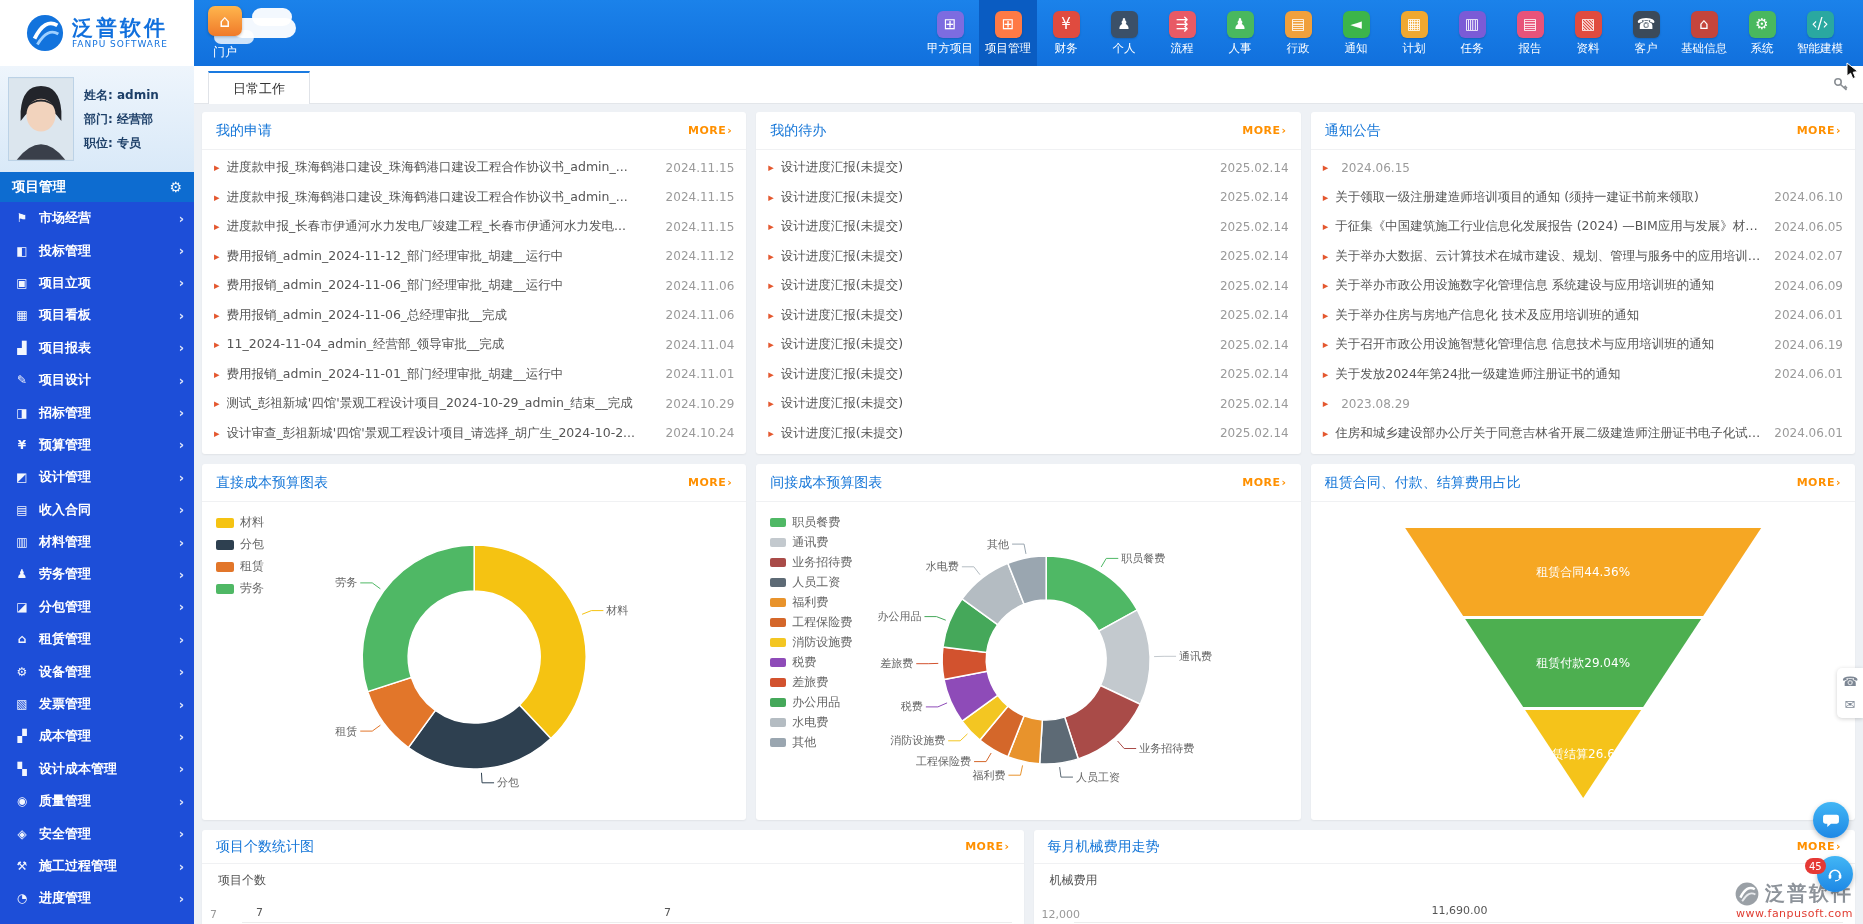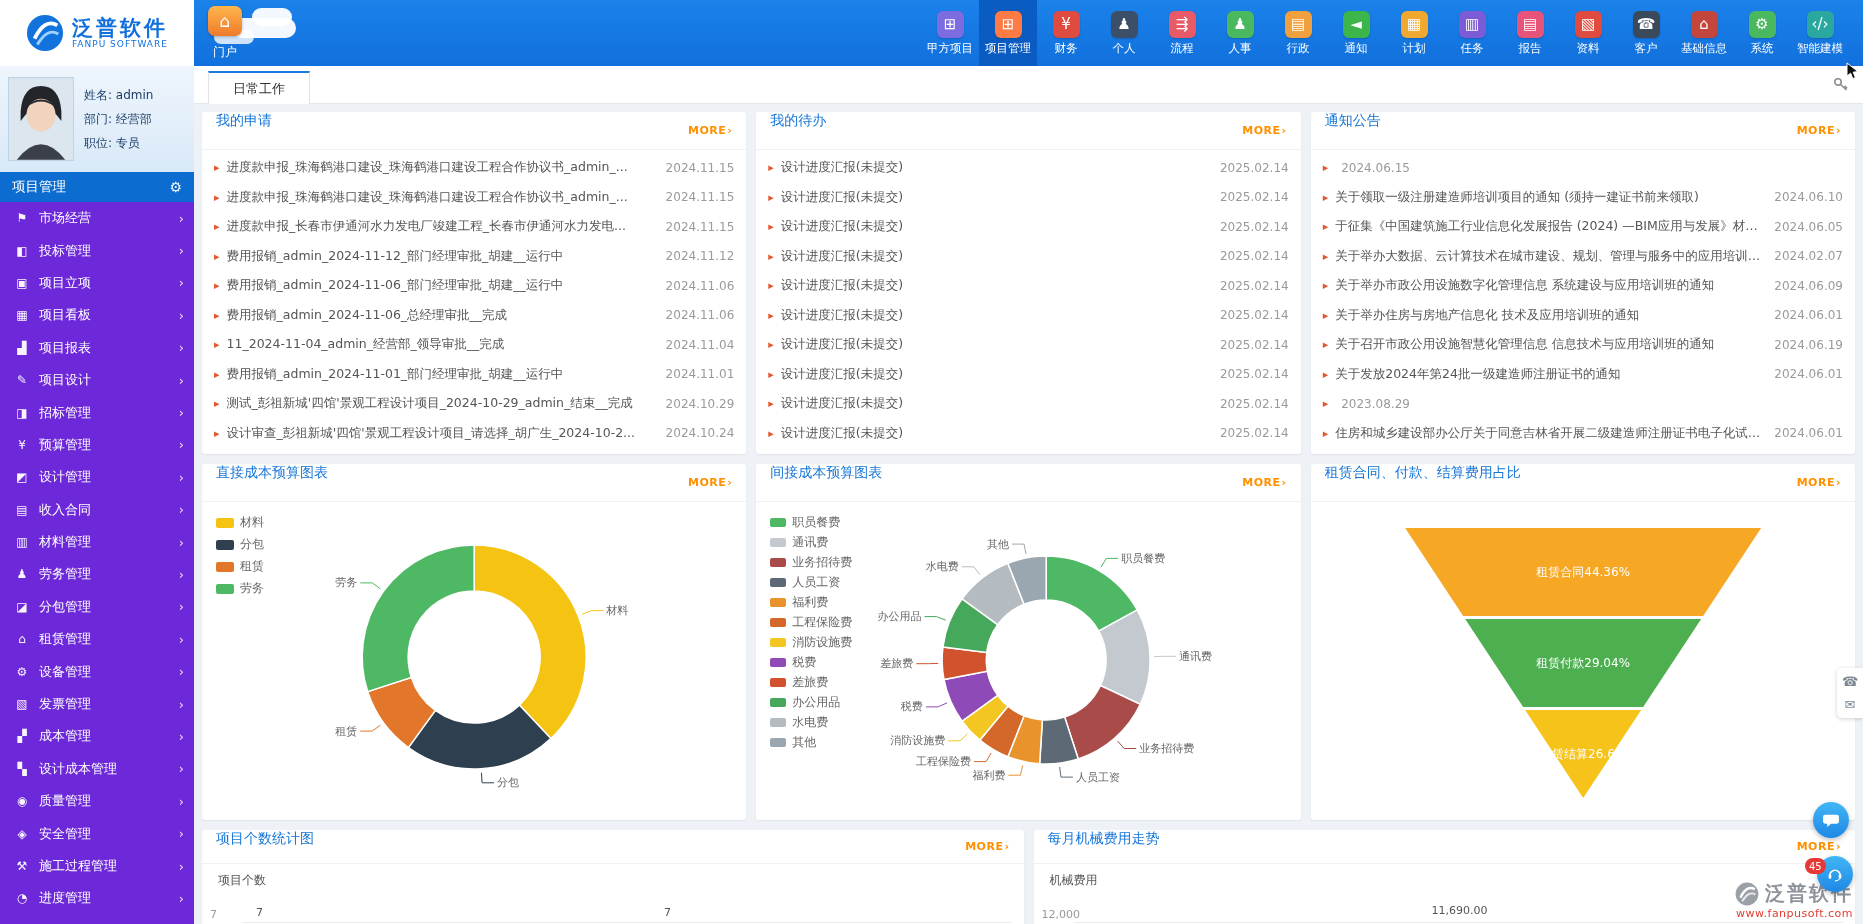--- a/index.html
+++ b/index.html
@@ -18,42 +18,42 @@
   .cloud.c1{left:232px;top:18px;width:64px;height:20px;}
   .cloud.c2{left:252px;top:8px;width:40px;height:18px;border-radius:20px;}
   .cloud.c3{left:214px;top:30px;width:40px;height:14px;opacity:.8;}
   .topnav{margin-left:auto;margin-right:-44px;display:flex;height:66px;}
   .nav-item{width:58px;height:66px;display:flex;flex-direction:column;align-items:center;justify-content:center;gap:3px;color:#fff;cursor:pointer;flex:0 0 auto;}
   .nav-item.active{background:#0a5cc2;}
   .nav-icon{width:27px;height:27px;border-radius:6px;display:flex;align-items:center;justify-content:center;color:#fff;font-size:15px;line-height:1;box-shadow:0 1px 2px rgba(0,0,0,.18);}
   .nav-label{font-size:11.5px;white-space:nowrap;}
 
   
-  .sidebar{position:absolute;top:66px;left:0;width:194px;height:858px;background:#6d28d9;color:#fff;overflow:hidden;z-index:10;}
+  .sidebar{position:absolute;top:66px;left:0;width:194px;height:858px;background:#1d4ed8;color:#fff;overflow:hidden;z-index:10;font-weight:bold;}
   .profile{height:106px;background:linear-gradient(180deg,#eef5fc,#d9e9f8);display:flex;gap:10px;padding:11px 8px;}
   .avatar{width:66px;height:84px;border:1px solid #bcd2e6;background:#cfdae6;flex:0 0 auto;}
   .profile-info{display:flex;flex-direction:column;justify-content:center;gap:7px;color:#1d3f68;font-size:12px;white-space:nowrap;}
   .menu-header{height:30px;background:#0d6cd0;display:flex;align-items:center;justify-content:space-between;padding:0 12px;font-size:13.5px;}
   .gear{cursor:pointer;font-size:14px;opacity:.95;}
   .menu-item{height:32.4px;display:flex;align-items:center;gap:9px;padding:0 10px 0 14px;font-size:13px;cursor:pointer;}
   .mi-icon{width:16px;text-align:center;font-size:12px;opacity:.95;}
   .mi-chev{margin-left:auto;font-size:13px;opacity:.85;}
 
   
   .tabbar{position:absolute;left:194px;top:66px;width:1669px;height:38px;background:#fff;border-bottom:1px solid #e3e6ea;z-index:5;padding-left:39px;}
   .tab{position:absolute;left:14px;top:5px;height:33px;padding:0 24px;background:#fff;border:1px solid #e0e3e8;border-bottom:none;border-top:2px solid #1a7ae0;display:flex;align-items:center;font-size:13px;color:#333;cursor:pointer;}
   .tabbar-icons{position:absolute;right:14px;top:10px;display:flex;gap:10px;align-items:center;}
   .content{position:absolute;left:194px;top:104px;width:1669px;height:820px;padding:8px;overflow:hidden;}
   .grid3{display:grid;grid-template-columns:1fr 1fr 1fr;gap:10px;margin-bottom:10px;}
   .grid2{display:grid;grid-template-columns:1fr 1fr;gap:10px;}
   .panel{background:#fff;border-radius:3px;box-shadow:0 1px 2px rgba(0,0,0,.06);overflow:hidden;position:relative;}
   .row1-panel{height:342px;}
   .row2-panel{height:356px;}
   .row3-panel{height:160px;}
-  .panel-head{height:38px;display:flex;justify-content:space-between;padding:0 14px;border-bottom:1px solid #f0f1f3;}
+  .panel-head{height:38px;display:flex;align-items:center;justify-content:space-between;padding:0 14px;border-bottom:1px solid #f0f1f3;}
   .row3-panel .panel-head{height:34px;}
   .panel-title{color:#1576d8;font-size:14px;}
   .more{color:#ff9000;font-size:11px;font-weight:bold;cursor:pointer;letter-spacing:.5px;display:flex;align-items:center;gap:1px;}
   .list{padding:3px 12px;}
   .list-row{height:29.5px;display:flex;align-items:center;gap:7px;font-size:12.5px;color:#555;cursor:pointer;}
   .bullet{color:#e4572e;font-size:11px;flex:0 0 auto;}
   .row-text{flex:1;white-space:nowrap;overflow:hidden;text-overflow:ellipsis;}
   .row-date{color:#9a9a9a;font-size:12px;margin-left:6px;flex:0 0 auto;}
 
   .chart-body{position:relative;width:100%;height:318px;}

